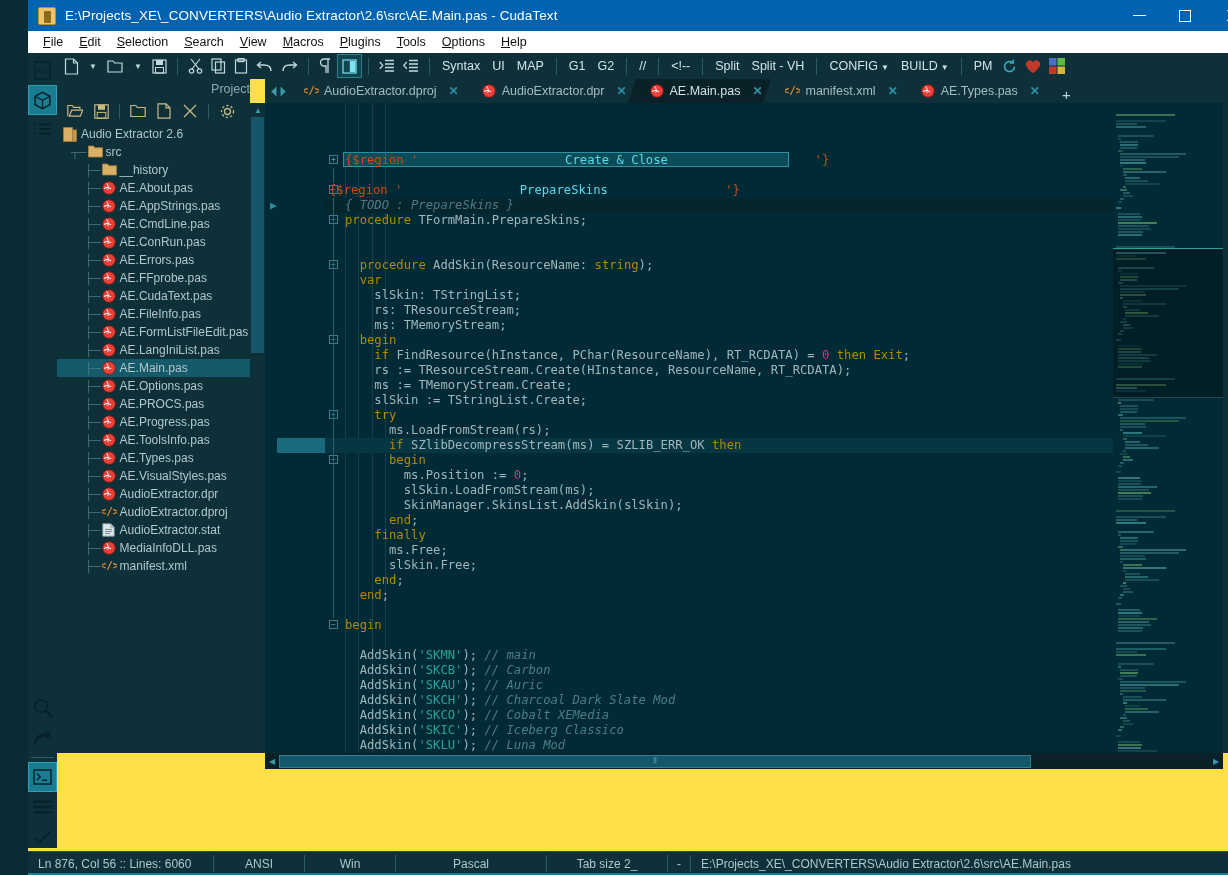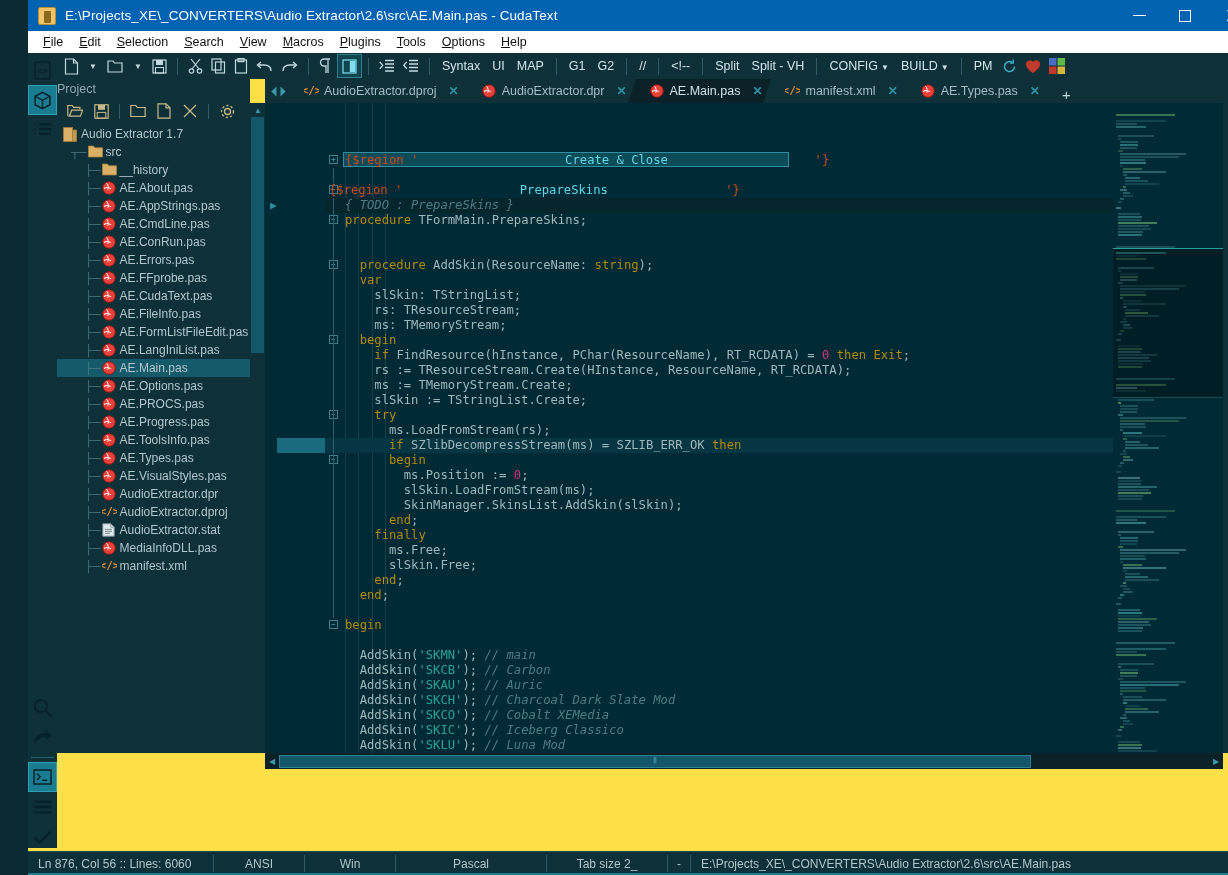--- a/index.html
+++ b/index.html
@@ -86,21 +86,21 @@
   }
   .rail-btn.sel-box { background:#1a7c91; border:1px solid #2e9fb5; }
   .rail-div { width:23px; height:1px; background:#24606d; margin:4px auto; }
 
   
   .project-panel {
     position:absolute; left:29px; top:79px; width:193px; height:674px;
     background:#0d3039;
   }
   .project-title {
-    height:20px; line-height:20px; text-align:left; color:#8fa9b0; font-size:12.5px;
+    height:20px; line-height:20px; text-align:right; color:#8fa9b0; font-size:12.5px;
   }
   .project-toolbar {
     height:24px; display:flex; align-items:center; padding-left:6px; gap:2px;
   }
   .pt-btn { width:24px; height:22px; display:flex; align-items:center; justify-content:center; color:#cbb98a; }
   .pt-sep { width:1px; height:15px; background:#2a5b66; margin:0 4px; }
   .filetree {
     position:absolute; top:46px; left:0; width:193px; height:628px;
     background:#0d3039; overflow:hidden;
   }
@@ -486,21 +486,21 @@
       </div>
     </div>
     <div class="filetree" id="filetree">
         <div class="tree-row">
           <span class="ficon">
             <svg width="14" height="15" viewBox="0 0 14 15">
               <rect x="0.6" y="0.6" width="9" height="13.8" fill="#d9b066" stroke="#a6813c" stroke-width="0.8"></rect>
               <rect x="9.6" y="3" width="3.8" height="11.4" fill="#c09a50" stroke="#a6813c" stroke-width="0.8"></rect>
             </svg>
           </span>
-          <span>Audio Extractor 1.7</span>
+          <span>Audio Extractor 2.6</span>
         </div>
         <div class="tree-row">
           <span class="tline" style="margin-left:8px">┬─</span>
           <span class="ficon">
             <svg width="15" height="13" viewBox="0 0 15 13">
               <path d="M0.5 12V1h5l1.4 1.8H14.5V12z" fill="#d9b066" stroke="#a6813c" stroke-width="0.8"></path>
             </svg>
           </span>
           <span>src</span>
         </div>

